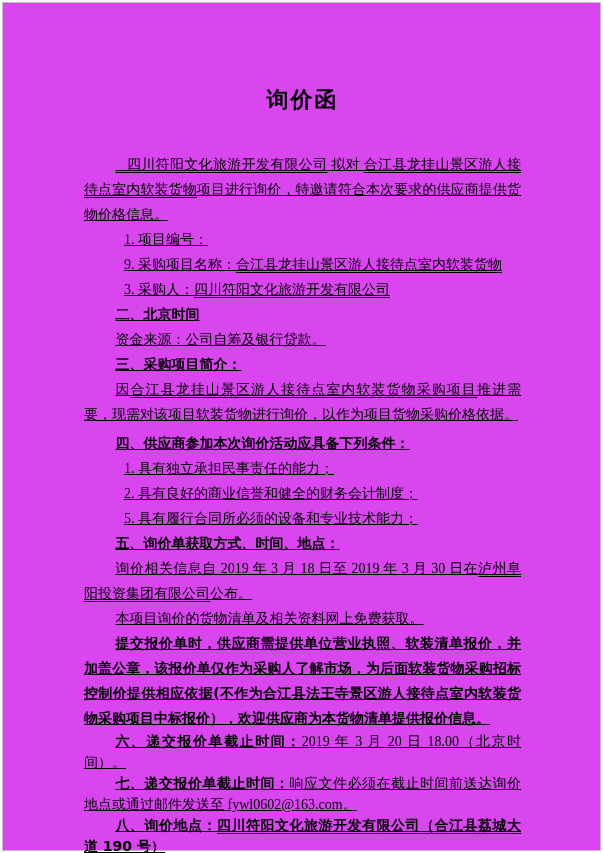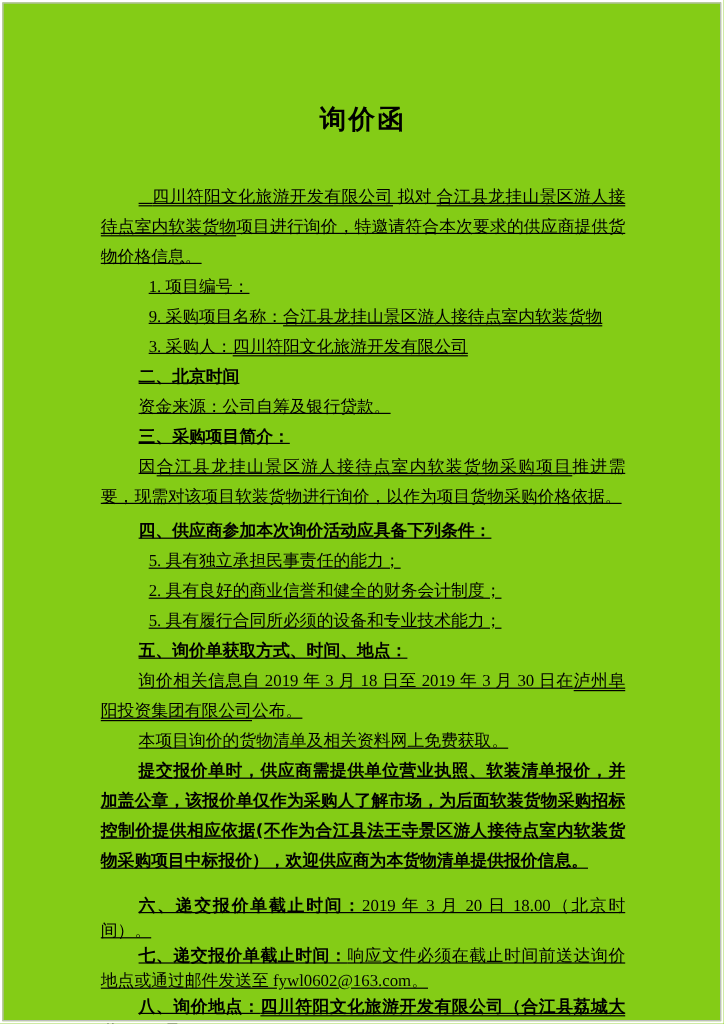--- a/index.html
+++ b/index.html
@@ -5,21 +5,21 @@
   html,body{margin:0;padding:0;}
   body{
     width:603px;height:853px;position:relative;background:#ffffff;color:#000;
     font-family:"Liberation Serif","DejaVu Serif",serif;
     overflow:hidden;
   }
   .page{
     position:absolute;inset:2px;
     border:1px solid #bdbdbd;
     box-sizing:border-box;
-    background:#84cc16;
+    background:#d946ef;
     padding:82px 79px 0 81px;
   }
   .doc-title{
     margin:0 0 37px 0;
     font-size:22px;
     font-weight:bold;
     text-align:center;
     letter-spacing:2px;
     font-family:"DejaVu Sans","Liberation Sans",sans-serif;
   }
@@ -37,21 +37,21 @@
     font-weight:bold;
     font-family:"DejaVu Sans","Liberation Sans",sans-serif;
   }
   p.item{text-indent:2.85em;}
   p.bold{
     font-weight:bold;
     font-family:"DejaVu Sans","Liberation Sans",sans-serif;
   }
   p.tight{line-height:21px;text-indent:2.25em;}
   p.sp1{margin-top:4px;}
-  p.sp2{margin-top:14px;}
+  p.sp2{margin-top:0;}
   span.b{
     font-weight:bold;
     font-family:"DejaVu Sans","Liberation Sans",sans-serif;
   }
   span.u{text-decoration:underline;text-underline-offset:3px;}
 </style>
 </head>
 <body>
 
 <div class="page">
@@ -59,21 +59,21 @@
   <div>
       <p class="body"><span class="u">&nbsp;&nbsp;&nbsp;</span><span class="u">四川符阳文化旅游开发有限公司</span><span>&nbsp;拟对&nbsp;</span><span class="u">合江县龙挂山景区游人接待点室内软装货物</span><span>项目进行询价，特邀请符合本次要求的供应商提供货物价格信息。</span></p>
       <p class="item"><span>1. 项目编号：</span></p>
       <p class="item"><span>9. 采购项目名称：</span><span class="u">合江县龙挂山景区游人接待点室内软装货物</span></p>
       <p class="item"><span>3. 采购人：</span><span class="u">四川符阳文化旅游开发有限公司</span></p>
       <p class="heading"><span class="b">二、北京时间</span></p>
       <p class="body"><span>资金来源：公司自筹及银行贷款。</span></p>
       <p class="heading"><span class="b">三、采购项目简介：</span></p>
       <p class="body"><span>因</span><span class="u">合江县龙挂山景区游人接待点室内软装货物采购项目</span><span>推进需要，现需对该项目软装货物进行询价，以作为项目货物采购价格依据。</span></p>
       <p class="heading sp1"><span class="b">四、供应商参加本次询价活动应具备下列条件：</span></p>
-      <p class="item"><span>5. 具有独立承担民事责任的能力；</span></p>
+      <p class="item"><span>1. 具有独立承担民事责任的能力；</span></p>
       <p class="item"><span>2. 具有良好的商业信誉和健全的财务会计制度；</span></p>
       <p class="item"><span>5. 具有履行合同所必须的设备和专业技术能力；</span></p>
       <p class="heading"><span class="b">五、询价单获取方式、时间、地点：</span></p>
       <p class="body"><span>询价相关信息自 2019 年 3 月 18 日至 2019 年 3 月 30 日在</span><span class="u">泸州阜阳投资集团有限公司</span><span>公布。</span></p>
       <p class="body"><span>本项目询价的货物清单及相关资料网上免费获取。</span></p>
       <p class="body bold"><span class="b">提交报价单时，供应商需提供单位营业执照、软装清单报价，并加盖公章，该报价单仅作为采购人了解市场，为后面软装货物采购招标控制价提供相应依据(不作为合江县法王寺景区游人接待点室内软装货物采购项目中标报价），欢迎供应商为本货物清单提供报价信息。</span></p>
       <p class="tight sp2"><span class="b">六、递交报价单截止时间：</span><span>2019 年 3 月 20 日 18.00（北京时间）。</span></p>
       <p class="tight"><span class="b">七、递交报价单截止时间：</span><span>响应文件必须在截止时间前送达询价地点或通过邮件发送至 fywl0602@163.com。</span></p>
       <p class="tight"><span class="b">八、询价地点：</span><span class="b u">四川符阳文化旅游开发有限公司（合江县荔城大道 190 号）</span></p>
     </div>

